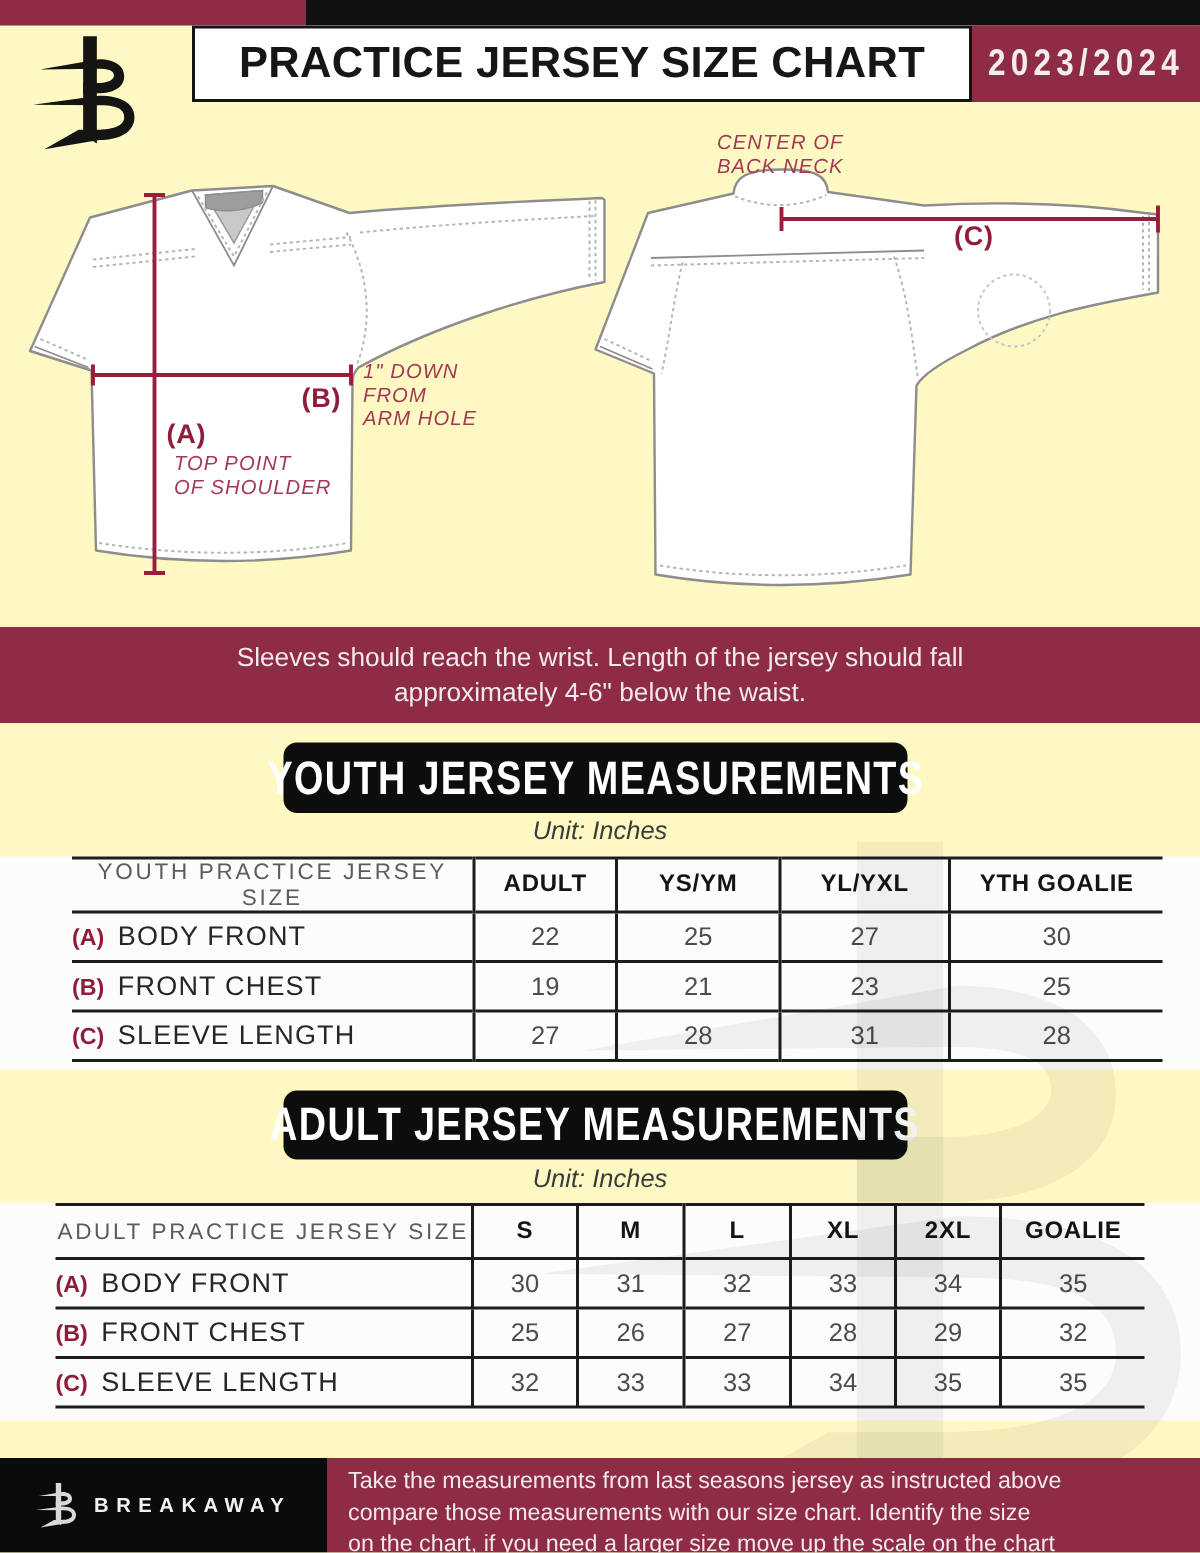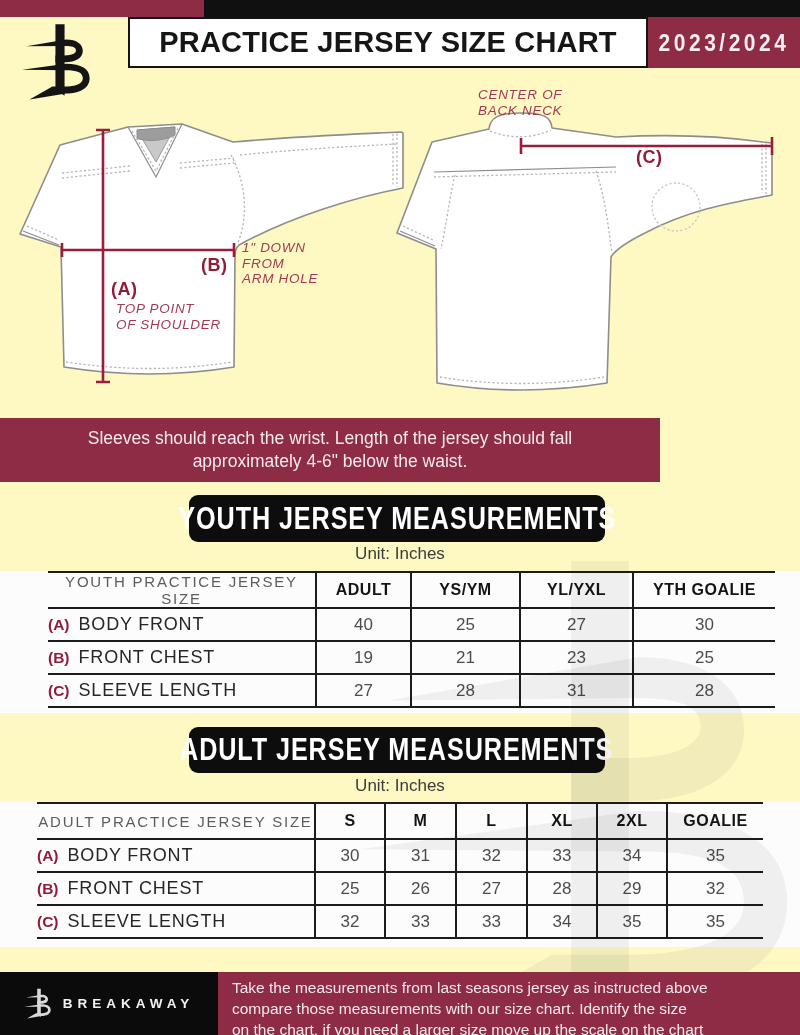--- a/index.html
+++ b/index.html
@@ -18,30 +18,30 @@
   .year-box { position:absolute; left:648px; top:17px; width:152px; height:51px; background:var(--maroon); display:flex; align-items:center; justify-content:center; }
   .year-box span { color:#f3edef; font-size:21px; font-weight:bold; letter-spacing:3.5px; transform:scaleY(1.18); white-space:nowrap; }
 
   
   .diagram-svg { position:absolute; left:0; top:85px; }
   .dlabel { position:absolute; color:#8f1d39; font-weight:bold; font-size:18px; letter-spacing:0.5px; }
   .dnote  { position:absolute; color:#a23a55; font-style:italic; font-size:13.5px; letter-spacing:0.7px; white-space:pre-line; line-height:16px; }
   #b-note { line-height:15.5px; }
 
   
-  .instruction { position:absolute; top:418px; left:0; width:660px; height:64px; background:var(--maroon); display:flex; align-items:center; justify-content:center; }
+  .instruction { position:absolute; top:418px; left:0; width:800px; height:64px; background:var(--maroon); display:flex; align-items:center; justify-content:center; }
   .instruction div { color:#f2e9ec; font-size:17.5px; line-height:23px; text-align:center; white-space:pre-line; }
 
   
   .section-banner { position:absolute; left:189px; width:416px; background:#0d0d0d; border-radius:9px; display:flex; align-items:center; justify-content:center; }
   #youth-banner { top:495px; height:47px; }
   #adult-banner { top:727px; height:46px; }
   .section-banner span { color:#ffffff; font-size:28px; font-weight:bold; letter-spacing:1px; white-space:nowrap; transform:scale(0.9,1.12); }
 
-  .unit { position:absolute; left:0; width:800px; text-align:center; font-size:17px; color:#3b3b3b; }
+  .unit { position:absolute; left:0; width:800px; text-align:center; font-style:italic; font-size:17px; color:#3b3b3b; }
   #youth-unit { top:544px; } #adult-unit { top:776px; }
 
   
   .band { position:absolute; left:0; width:800px; background:#fcfcfc; }
   #youth-band { top:571px; height:142px; }
   #adult-band { top:802px; height:145px; }
   table.sizes { border-collapse:collapse; table-layout:fixed; }
   #youth-table { margin-left:48px; width:727px; }
   #adult-table { margin-left:37px; width:726px; }
   .sizes tr { border-top:2px solid var(--line); }
@@ -174,21 +174,21 @@
       <tbody>
           <tr class="hrow">
         <td class="size-hdr">YOUTH PRACTICE JERSEY SIZE</td>
         <td class="col-hdr">ADULT</td>
         <td class="col-hdr">YS/YM</td>
         <td class="col-hdr">YL/YXL</td>
         <td class="col-hdr">YTH GOALIE</td>
       </tr>
       <tr class="drow">
         <td class="row-label"><span class="key">(A)</span><span class="lab">BODY FRONT</span></td>
-        <td class="val">40</td>
+        <td class="val">22</td>
         <td class="val">25</td>
         <td class="val">27</td>
         <td class="val">30</td>
       </tr>
       <tr class="drow">
         <td class="row-label"><span class="key">(B)</span><span class="lab">FRONT CHEST</span></td>
         <td class="val">19</td>
         <td class="val">21</td>
         <td class="val">23</td>
         <td class="val">25</td>

